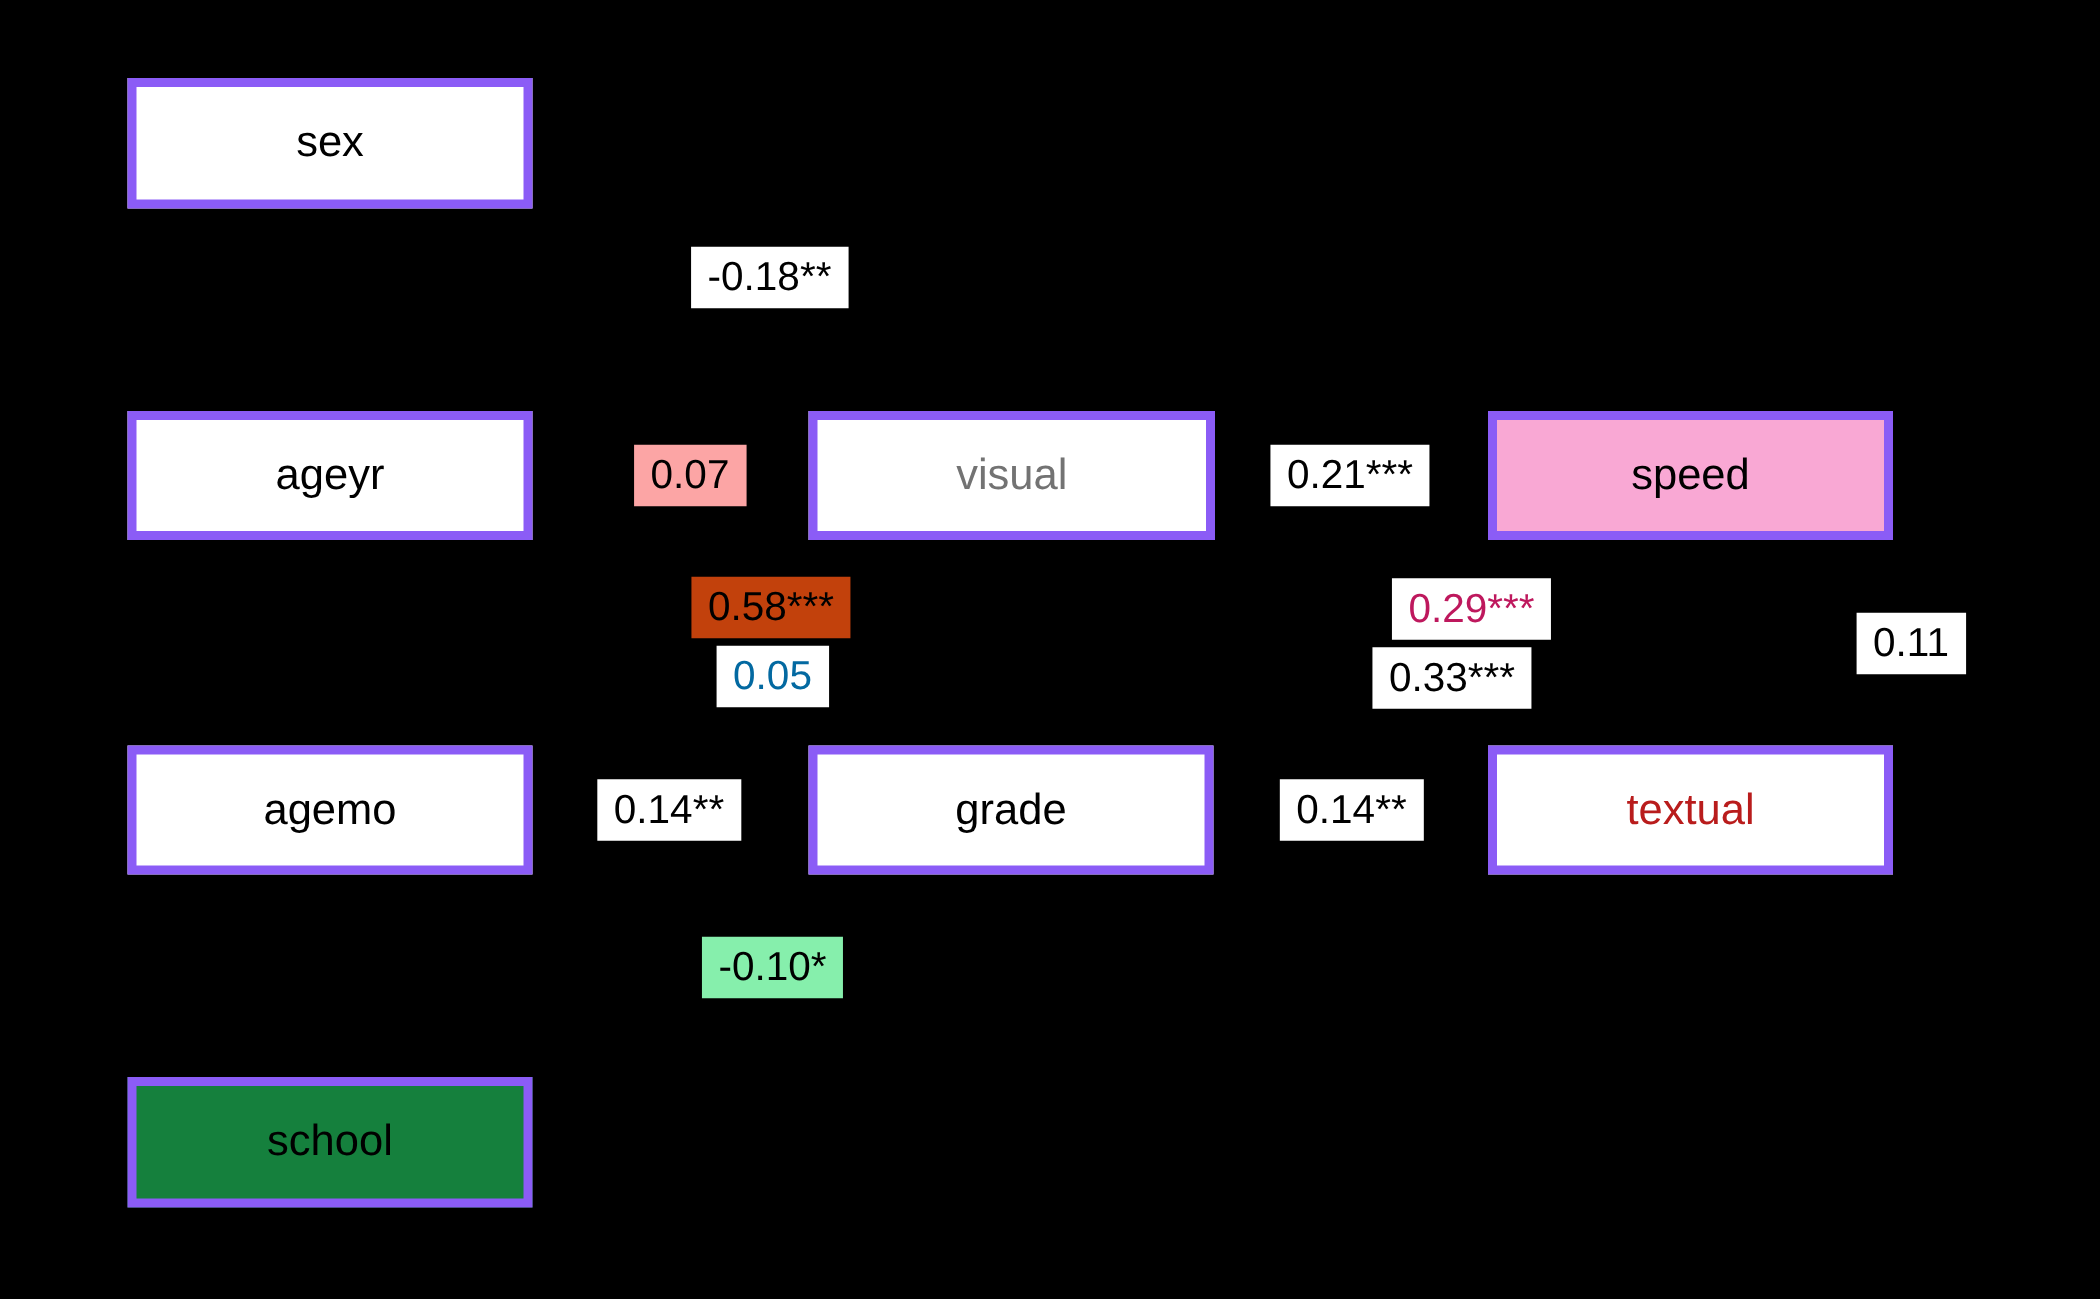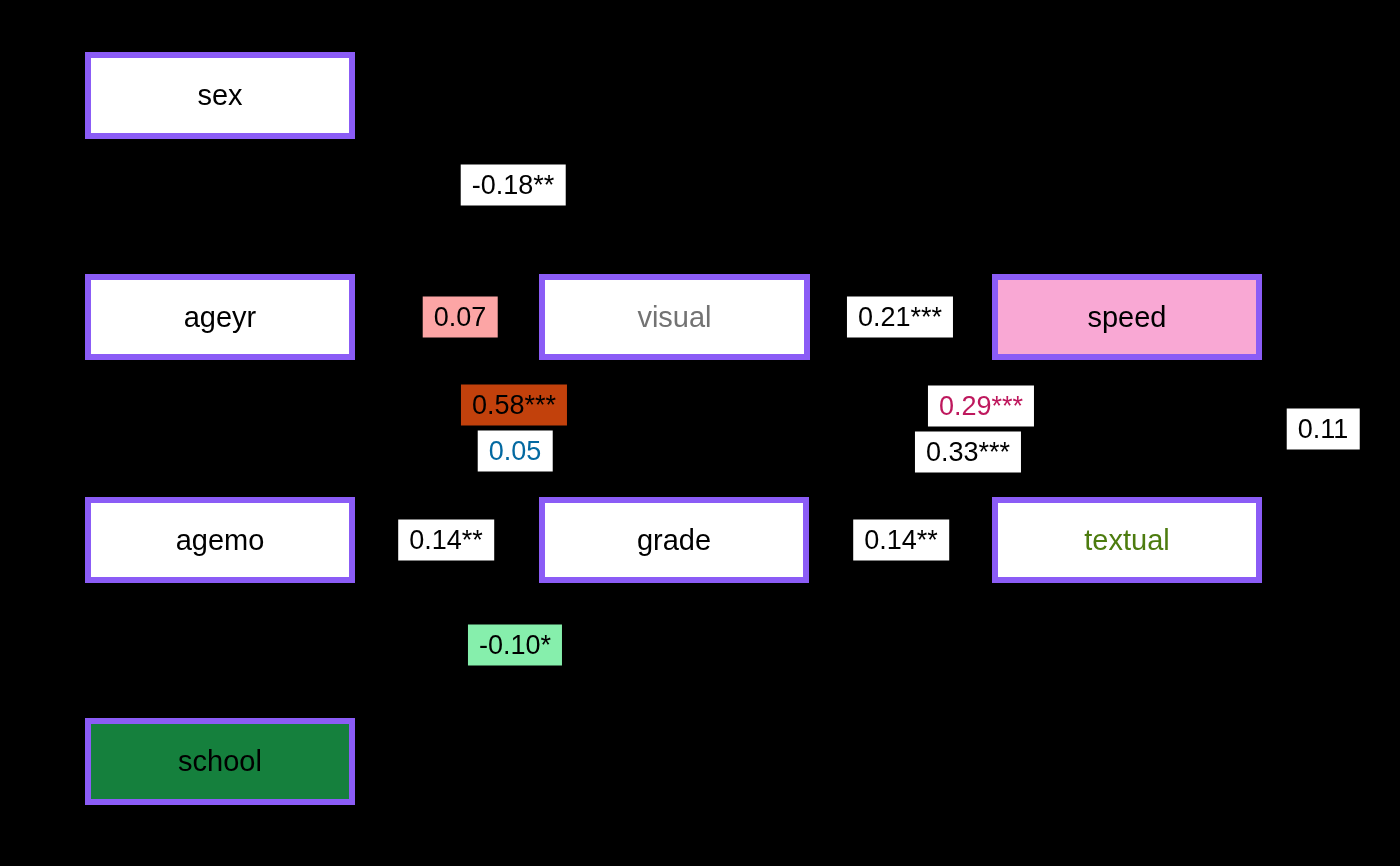--- a/index.html
+++ b/index.html
@@ -43,25 +43,25 @@
 <body>
 
 <div id="canvas" style="background: rgb(0, 0, 0);">
     <div class="node" style="left: 85px; top: 52px; width: 270px; height: 87px; background: rgb(255, 255, 255); color: rgb(0, 0, 0);">sex</div>
     <div class="node" style="left: 85px; top: 274px; width: 270px; height: 86px; background: rgb(255, 255, 255); color: rgb(0, 0, 0);">ageyr</div>
     <div class="node" style="left: 85px; top: 497px; width: 270px; height: 86px; background: rgb(255, 255, 255); color: rgb(0, 0, 0);">agemo</div>
     <div class="node" style="left: 85px; top: 718px; width: 270px; height: 87px; background: #15803d; color: rgb(0, 0, 0);">school</div>
     <div class="node" style="left: 539px; top: 274px; width: 271px; height: 86px; background: rgb(255, 255, 255); color: #737373;">visual</div>
     <div class="node" style="left: 539px; top: 497px; width: 270px; height: 86px; background: rgb(255, 255, 255); color: rgb(0, 0, 0);">grade</div>
     <div class="node" style="left: 992px; top: 274px; width: 270px; height: 86px; background: #f9a8d4; color: rgb(0, 0, 0);">speed</div>
-    <div class="node" style="left: 992px; top: 497px; width: 270px; height: 86px; background: rgb(255, 255, 255); color: #4d7c0f;">textual</div>
+    <div class="node" style="left: 992px; top: 497px; width: 270px; height: 86px; background: rgb(255, 255, 255); color: #b91c1c;">textual</div>
     <div class="edge-label" style="left: 513px; top: 185px; background: rgb(255, 255, 255); color: rgb(0, 0, 0);">-0.18**</div>
     <div class="edge-label" style="left: 460px; top: 317px; background: #fca5a5; color: rgb(0, 0, 0);">0.07</div>
     <div class="edge-label" style="left: 900px; top: 317px; background: rgb(255, 255, 255); color: rgb(0, 0, 0);">0.21***</div>
     <div class="edge-label" style="left: 514px; top: 405px; background: #c2410c; color: rgb(0, 0, 0);">0.58***</div>
     <div class="edge-label" style="left: 515px; top: 451px; background: rgb(255, 255, 255); color: #0369a1;">0.05</div>
     <div class="edge-label" style="left: 967px; top: 406px; background: rgb(255, 255, 255); color: #be185d; margin-left: 14px;">0.29***</div>
     <div class="edge-label" style="left: 968px; top: 452px; background: rgb(255, 255, 255); color: rgb(0, 0, 0);">0.33***</div>
-    <div class="edge-label" style="left: 1323px; top: 429px; background: rgb(255, 255, 255); color: rgb(0, 0, 0);">0.11</div>
+    <div class="edge-label" style="left: 1274px; top: 429px; background: rgb(255, 255, 255); color: rgb(0, 0, 0);">0.11</div>
     <div class="edge-label" style="left: 446px; top: 540px; background: rgb(255, 255, 255); color: rgb(0, 0, 0);">0.14**</div>
     <div class="edge-label" style="left: 901px; top: 540px; background: rgb(255, 255, 255); color: rgb(0, 0, 0);">0.14**</div>
     <div class="edge-label" style="left: 515px; top: 645px; background: #86efac; color: rgb(0, 0, 0);">-0.10*</div>
   </div>
 
 </body></html>

